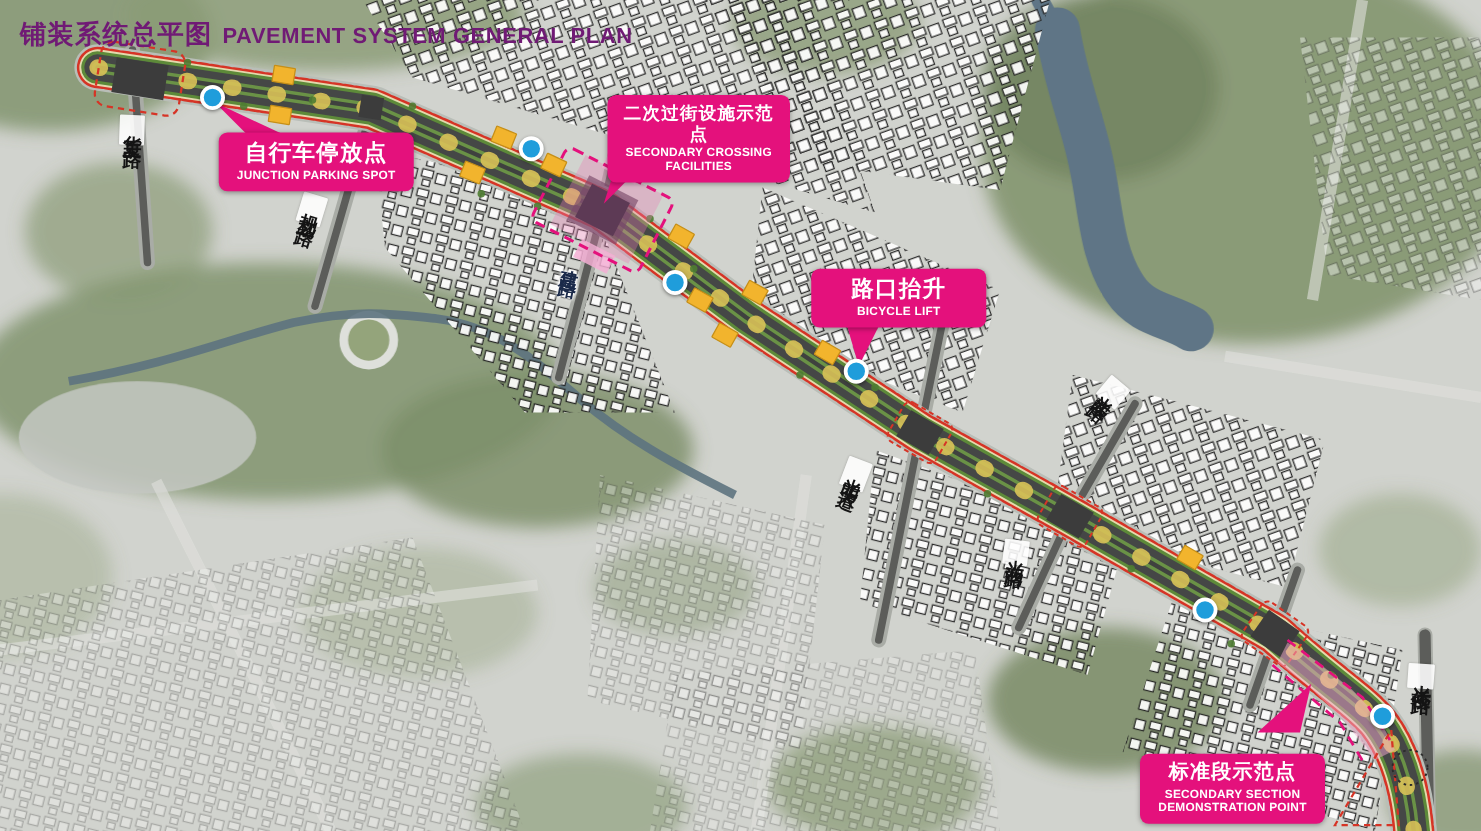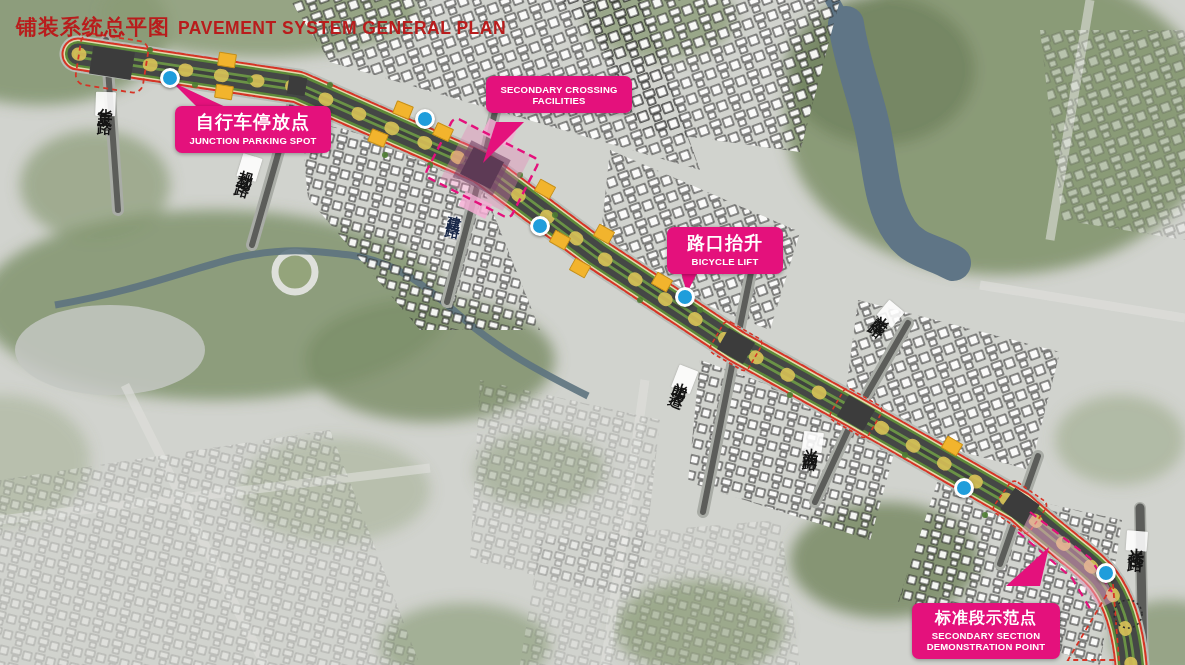--- a/index.html
+++ b/index.html
@@ -24,33 +24,33 @@
   .rl-0{left:96px;  top:92px;  transform:rotate(2deg);}
   .rl-1{left:243px; top:156px; transform:rotate(17deg);}
   .rl-2{left:449px; top:200px; transform:rotate(11deg);background:transparent;box-shadow:none;
         color:#1b2a4a;text-shadow:0 0 2px #fff,0 0 3px #fff,0 0 4px #fff;}
   .rl-3{left:679px; top:368px; transform:rotate(21deg);}
   .rl-4{left:887px; top:306px; transform:rotate(40deg);}
   .rl-5{left:804px; top:432px; transform:rotate(7deg);}
   .rl-6{left:1127px;top:531px; transform:rotate(4deg);font-size:16px;}
 
   
-  .plan-title{position:absolute;left:16px;top:13px;white-space:nowrap;color:#b91c1c;}
+  .plan-title{position:absolute;left:16px;top:13px;white-space:nowrap;color:#701a75;}
   .plan-title .zh{font-size:21px;font-weight:800;letter-spacing:1px;}
   .plan-title .en{font-size:17.5px;font-weight:800;margin-left:8px;letter-spacing:.5px;}
 
   
   .callout{position:absolute;background:#e4117c;color:#fff;border-radius:7px;
            text-align:center;padding:6px 6px 7px;line-height:1.18;
            box-shadow:0 1px 4px rgba(0,0,0,.35);}
   .callout .zh{display:block;font-weight:bold;letter-spacing:1px;}
   .callout .en{display:block;font-weight:bold;font-size:9.5px;letter-spacing:.2px;margin-top:2px;text-align:center;}
   #co-bicycle  {left:175px;top:106px;width:156px;} #co-bicycle .zh{font-size:18px;}
   #co-secondary{left:486px;top:76px; width:146px;} #co-secondary .zh{font-size:14px;}
-  #co-junction {left:667px;top:215px;width:116px;margin-top:12px;} #co-junction .zh{font-size:18px;}
+  #co-junction {left:649px;top:215px;width:140px;} #co-junction .zh{font-size:18px;}
   #co-standard {left:912px;top:603px;width:148px;} #co-standard .zh{font-size:16px;}
 </style>
 </head>
 <body>
 
 <div class="stage">
 
   <svg width="1185" height="665" viewBox="0 0 1185 665">
     <defs>
       <filter id="soft" x="-40%" y="-40%" width="180%" height="180%">
@@ -255,20 +255,21 @@
 
   <div class="plan-title">
     <span class="zh">铺装系统总平图</span><span class="en">PAVEMENT SYSTEM GENERAL PLAN</span>
   </div>
 
   <div class="callout" id="co-bicycle">
     <span class="zh">自行车停放点</span>
     <span class="en">JUNCTION PARKING SPOT</span>
   </div>
   <div class="callout" id="co-secondary">
+    <span class="zh">二次过街设施示范点</span>
     <span class="en">SECONDARY CROSSING FACILITIES</span>
   </div>
   <div class="callout" id="co-junction">
     <span class="zh">路口抬升</span>
     <span class="en">BICYCLE LIFT</span>
   </div>
   <div class="callout" id="co-standard">
     <span class="zh">标准段示范点</span>
     <span class="en">SECONDARY SECTION DEMONSTRATION POINT</span>
   </div>

